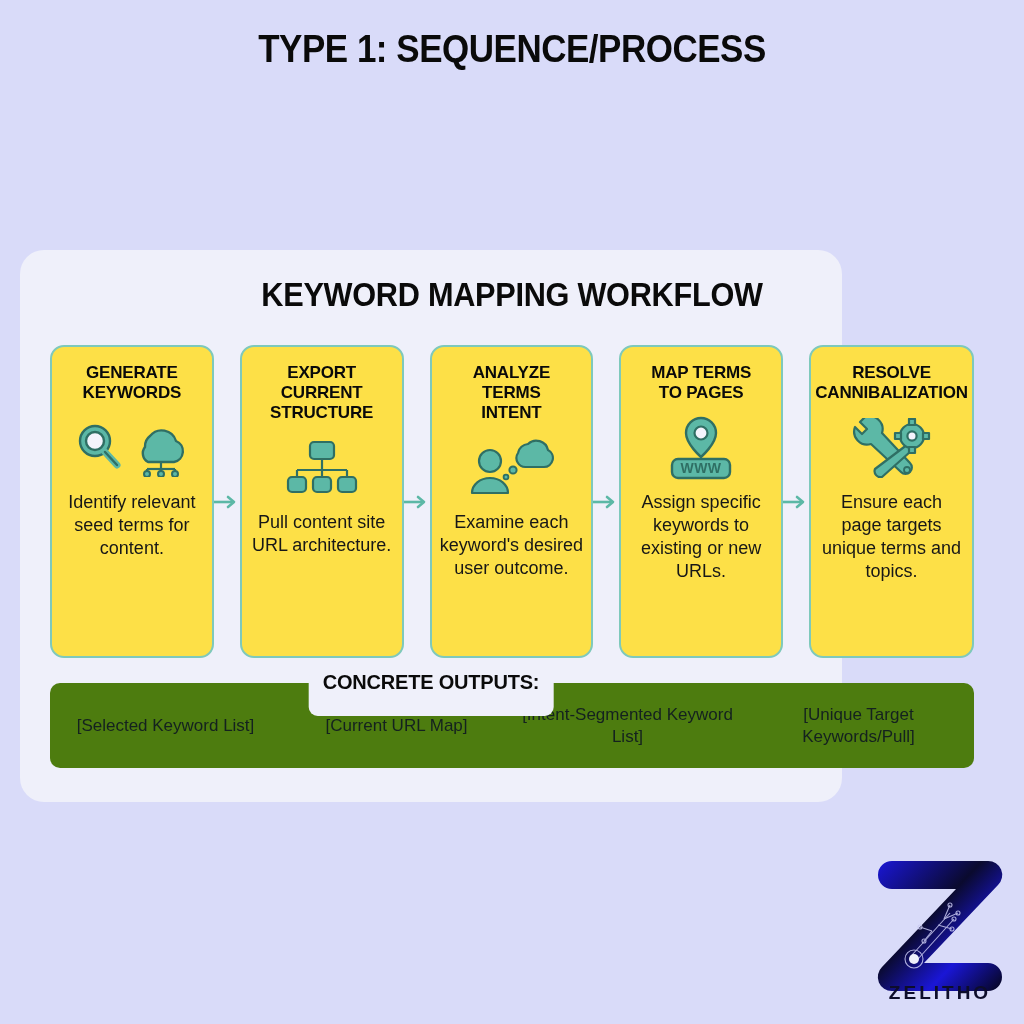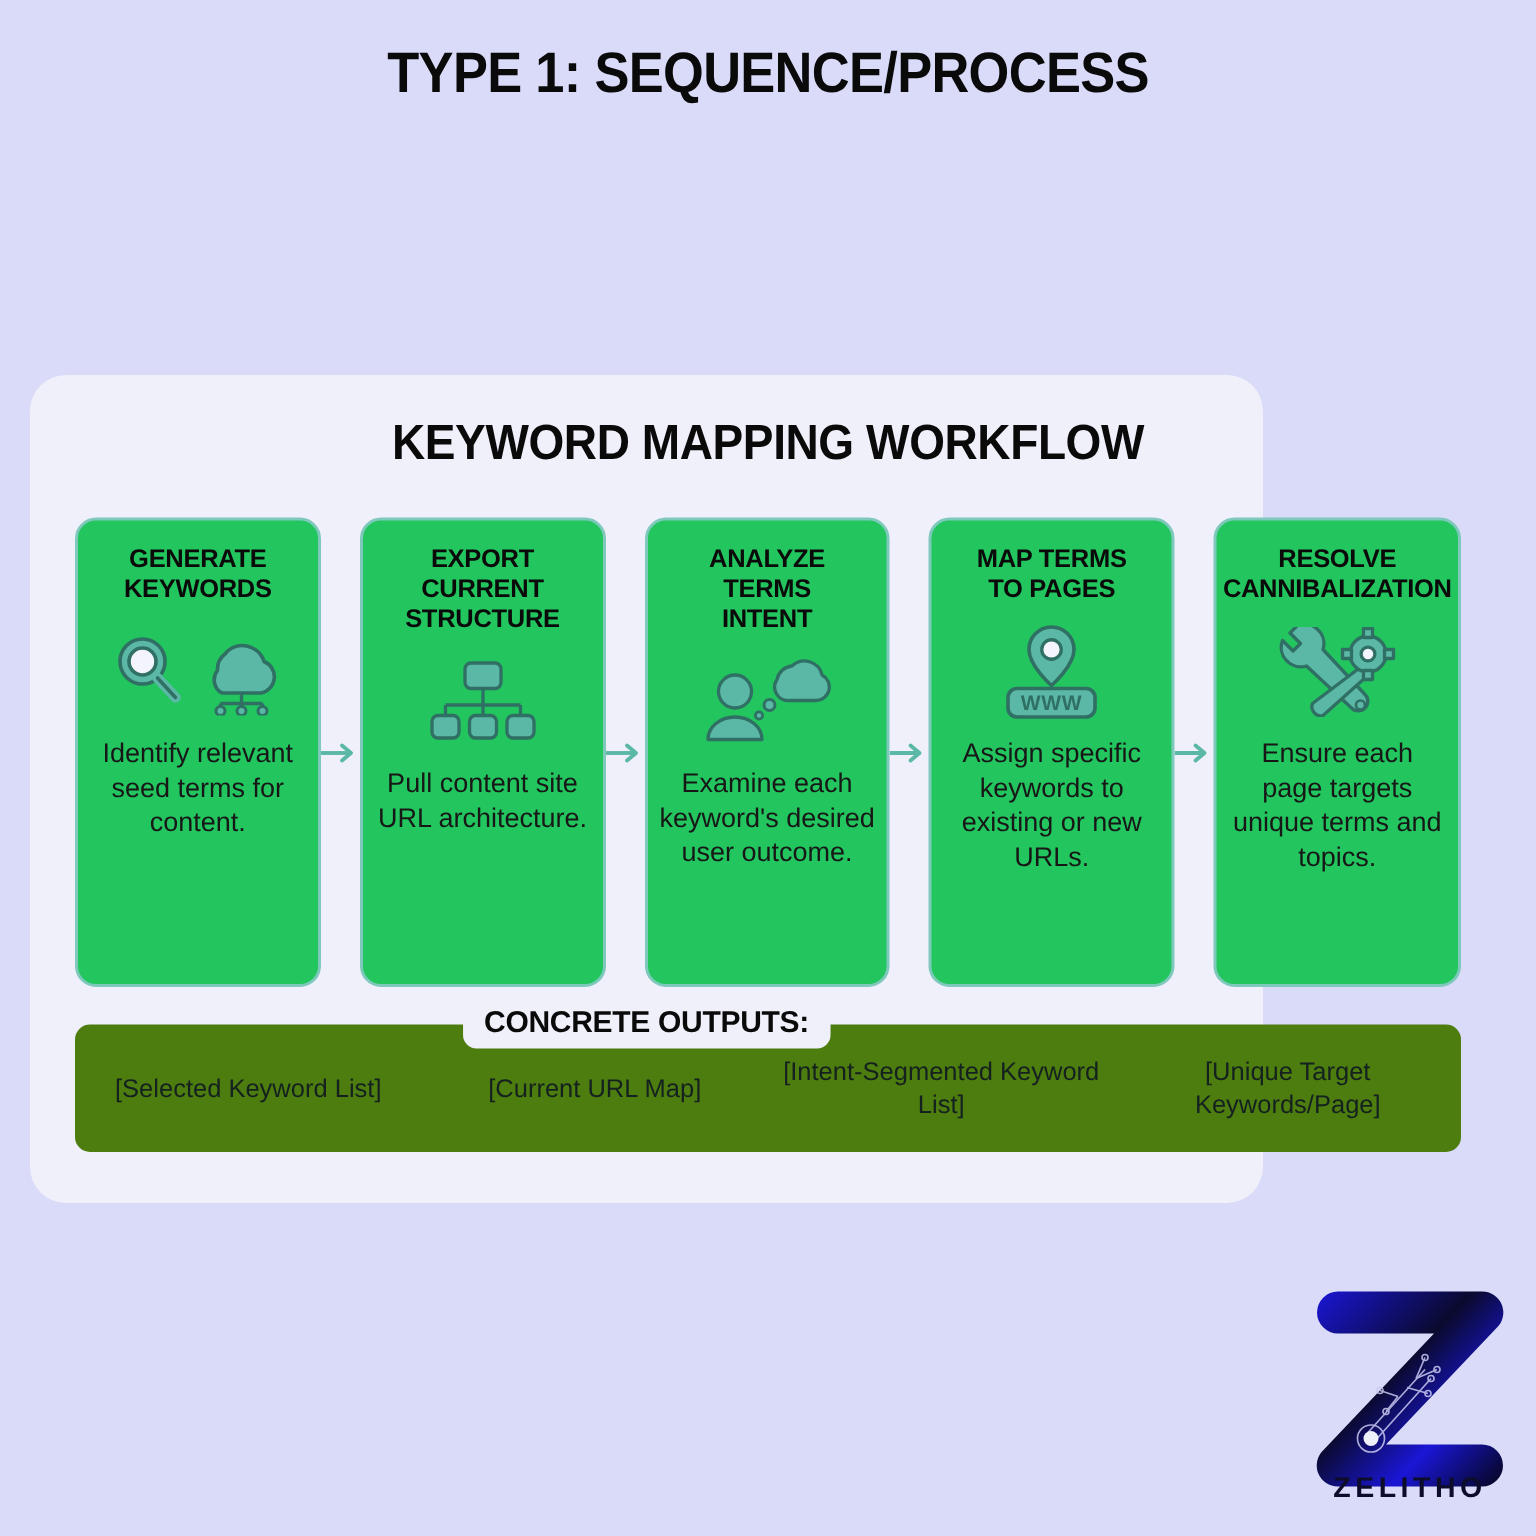--- a/index.html
+++ b/index.html
@@ -65,21 +65,21 @@
     justify-content: space-between;
     align-items: stretch;
   }
 
   .card {
     position: relative;
     width: 165px;
     box-sizing: border-box;
     border: 2px solid #7ec9bb;
     border-radius: 14px;
-    background: #22c55e;
+    background: #fde047;
     padding: 16px 8px 10px 8px;
     display: flex;
     flex-direction: column;
     align-items: center;
   }
 
   .card-title {
     font-size: 17px;
     font-weight: bold;
     color: #0a0a0a;
@@ -137,21 +137,21 @@
     padding: 0 4px;
     box-sizing: border-box;
   }
 
   #outputs-badge {
     position: absolute;
     left: 50%;
     transform: translateX(-50%);
     top: 419px;
     background: #eff0fa;
-    padding: 2px 14px 5px 14px;
+    padding: 2px 14px 22px 14px;
     border-radius: 9px;
     font-size: 20px;
     font-weight: bold;
     color: #0a0a0a;
     white-space: nowrap;
     letter-spacing: -0.2px;
     z-index: 5;
   }
 
   
@@ -326,21 +326,21 @@
       </div>
       <div class="card-desc">Ensure each page targets unique terms and topics.</div>
     </div>
 
   </div>
 
   <div id="outputs-band">
     <div class="output-cell">[Selected Keyword List]</div>
     <div class="output-cell">[Current URL Map]</div>
     <div class="output-cell">[Intent-Segmented Keyword List]</div>
-    <div class="output-cell">[Unique Target Keywords/Page]</div>
+    <div class="output-cell">[Unique Target Keywords/Pull]</div>
   </div>
 
   <div id="outputs-badge">CONCRETE OUTPUTS:</div>
 
 </div>
 
 <div id="logo">
   <svg width="136" height="150" viewBox="0 0 136 150">
     <defs>
       <linearGradient id="zgrad" x1="0" y1="0" x2="1" y2="1">

